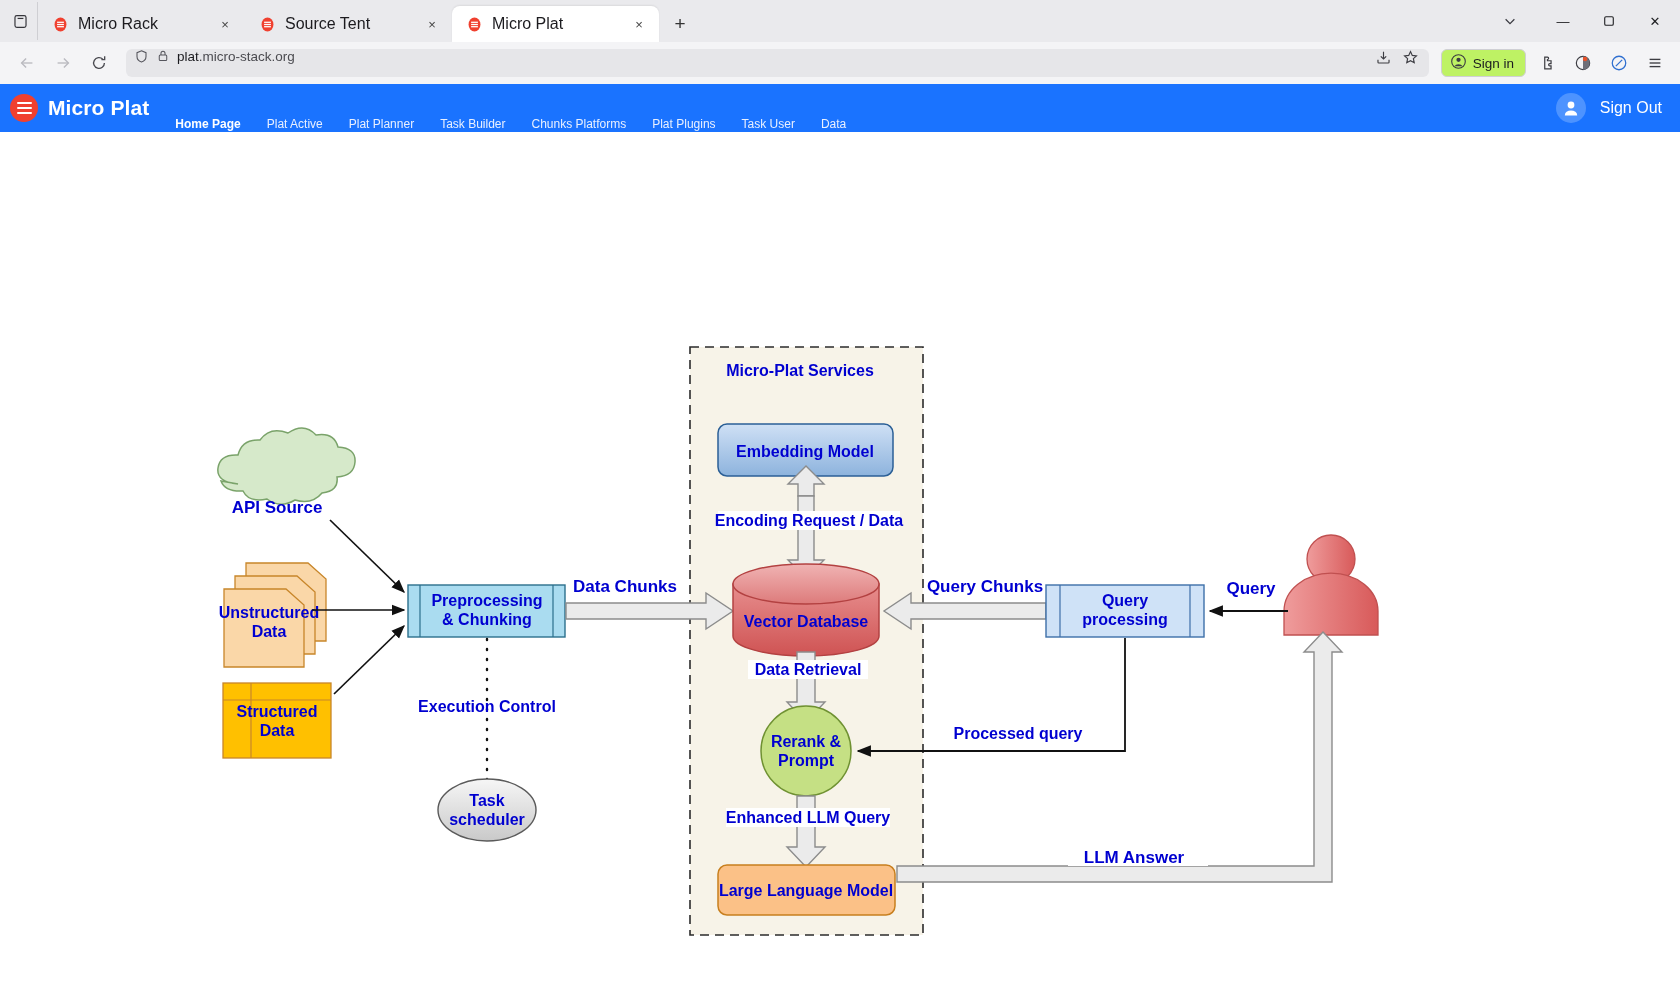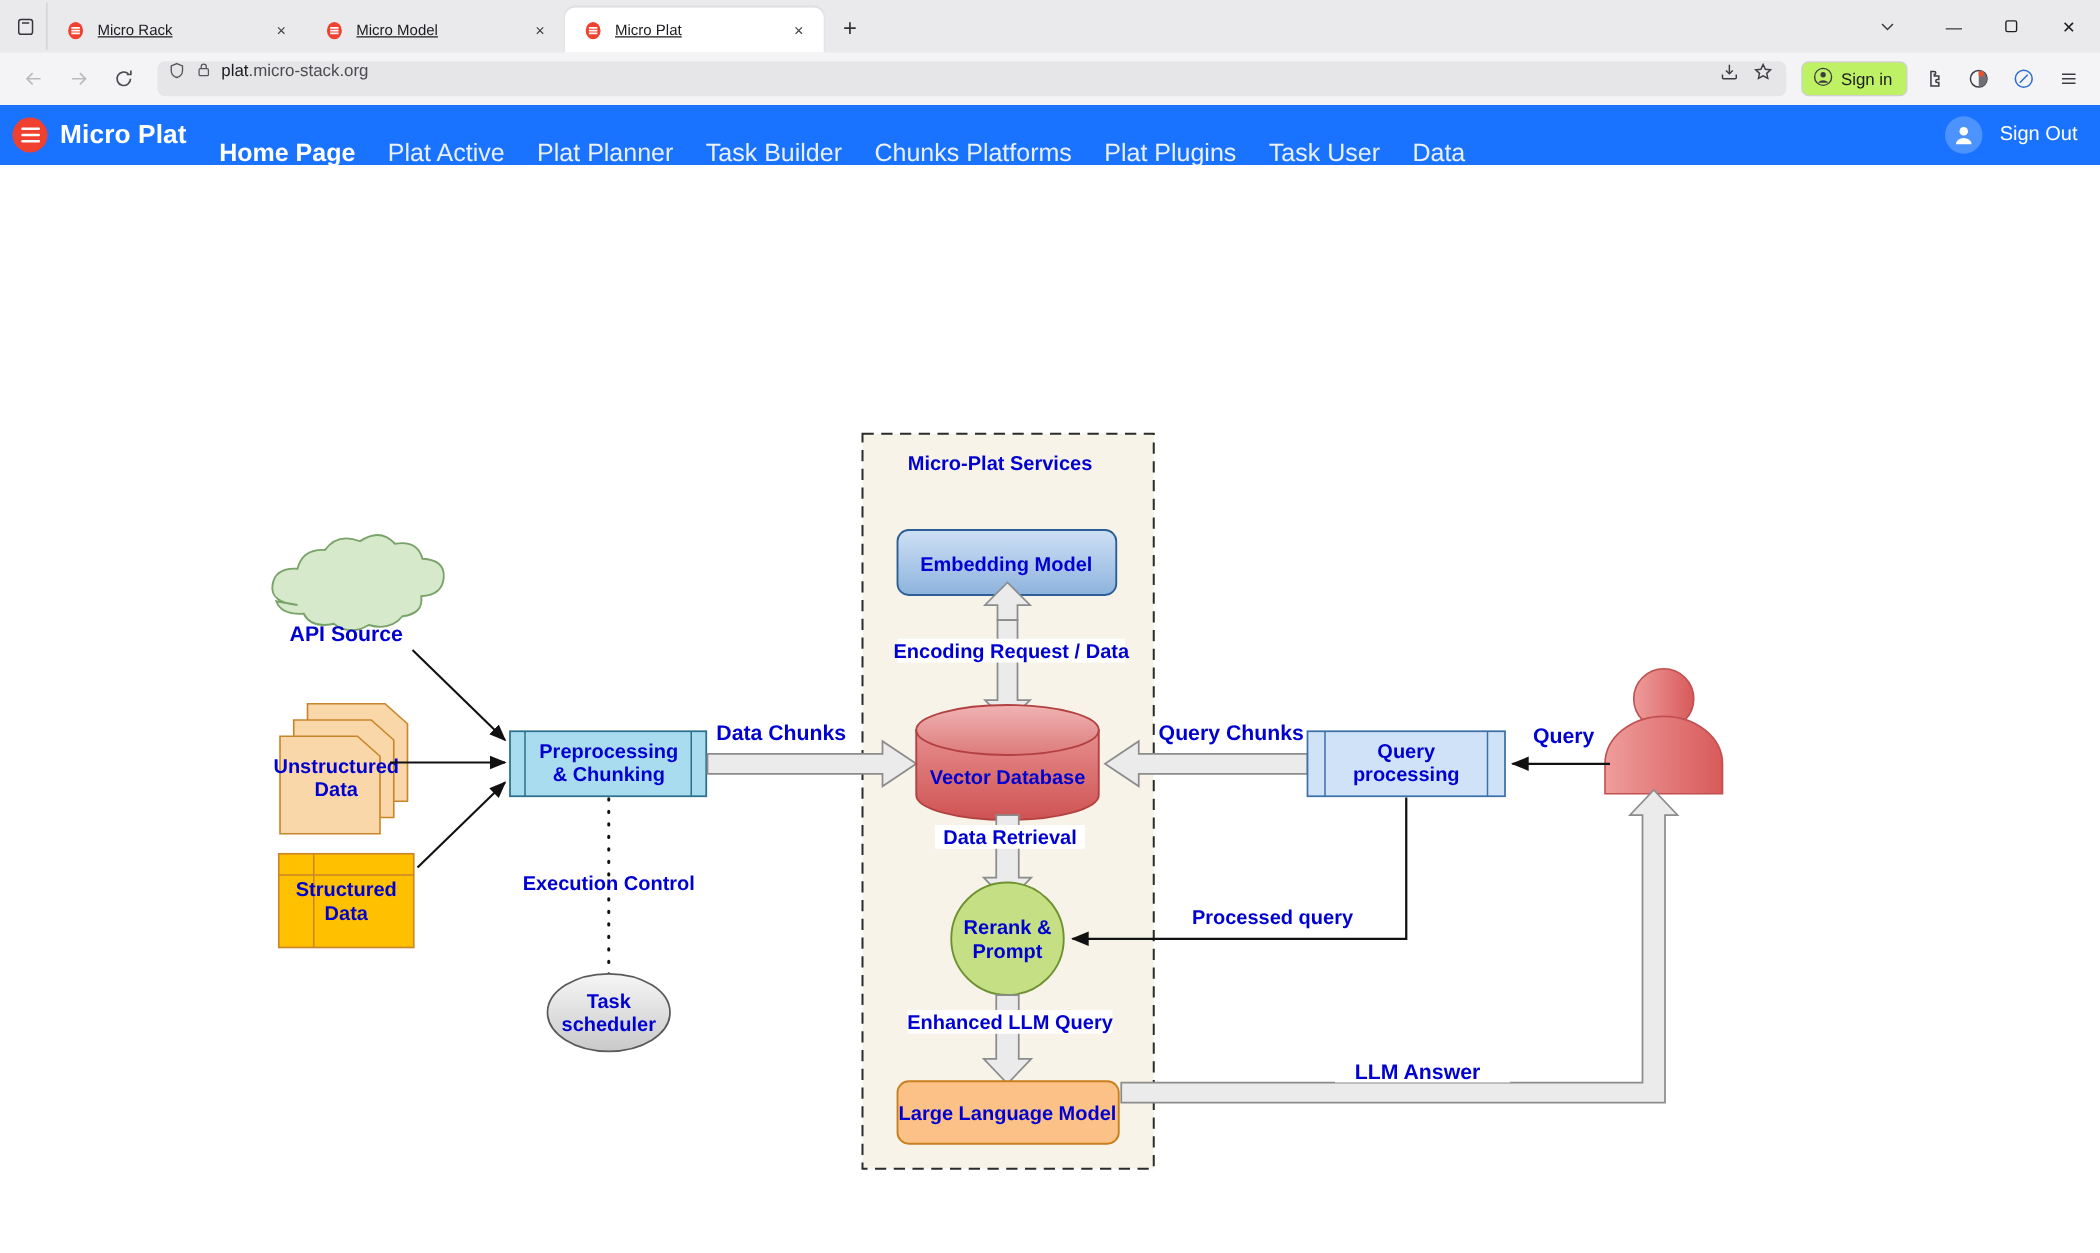--- a/index.html
+++ b/index.html
@@ -38,22 +38,21 @@
     font-size: 13px;
     color: #1c1b1f;
     position: relative;
     gap: 9px;
   }
   .tab.active { background: #ffffff; box-shadow: 0 -1px 2px rgba(0,0,0,.07); }
   .tab-fav { width: 17px; height: 17px; flex: 0 0 17px; }
   .tab-title {
     flex: 1 1 auto;
     white-space: nowrap; overflow: hidden; text-overflow: ellipsis;
-    font-size: 12px;
-    text-decoration: underline;
+    font-size: 16px;
   }
   .tab-close {
     width: 20px; height: 20px;
     display: flex; align-items: center; justify-content: center;
     color: #444; font-size: 13px; border-radius: 50%;
     flex: 0 0 20px;
   }
   .tab-new {
     width: 30px; height: 30px; margin: 0 0 3px 6px;
     display: flex; align-items: center; justify-content: center;
@@ -126,22 +125,21 @@
   .brand-logo {
     width: 28px; height: 28px; border-radius: 50%;
     background: #f0402f;
     display: flex; flex-direction: column; align-items: center; justify-content: center;
     gap: 2.5px;
   }
   .brand-logo i { display: block; width: 15px; height: 2.4px; background: #fff; border-radius: 1px; }
   .brand-name { font-size: 21px; font-weight: 600; letter-spacing: .1px; }
   .nav-links { display: flex; align-items: center; gap: 26px; }
   .nav-link {
-    font-size: 20px;
-    text-decoration: underline;
+    font-size: 12px;
     text-underline-offset: 3px;
     color: #e9f0ff;
     white-space: nowrap;
     margin-top: 31px;
   }
   .nav-link.current { color: #ffffff; font-weight: bold; }
   .nav-right { margin-left: auto; display: flex; align-items: center; gap: 14px; }
   .avatar {
     width: 30px; height: 30px; border-radius: 50%;
     background: #4d93ff;
@@ -193,21 +191,21 @@
       <span class="tab-fav">
         <svg width="17" height="17" viewBox="0 0 20 20">
             <ellipse cx="10" cy="10" rx="7" ry="8.2" fill="#f0402f"></ellipse>
             <g stroke="#fff" stroke-width="1.5">
               <line x1="6" y1="7.4" x2="14" y2="7.4"></line>
               <line x1="6" y1="10" x2="14" y2="10"></line>
               <line x1="6" y1="12.6" x2="14" y2="12.6"></line>
             </g>
           </svg>
       </span>
-      <span class="tab-title">Micro Model</span>
+      <span class="tab-title">Source Tent</span>
       <span class="tab-close">×</span>
     </div>
 
     <div class="tab active">
       <span class="tab-fav">
         <svg width="17" height="17" viewBox="0 0 20 20">
             <ellipse cx="10" cy="10" rx="7" ry="8.2" fill="#f0402f"></ellipse>
             <g stroke="#fff" stroke-width="1.5">
               <line x1="6" y1="7.4" x2="14" y2="7.4"></line>
               <line x1="6" y1="10" x2="14" y2="10"></line>

